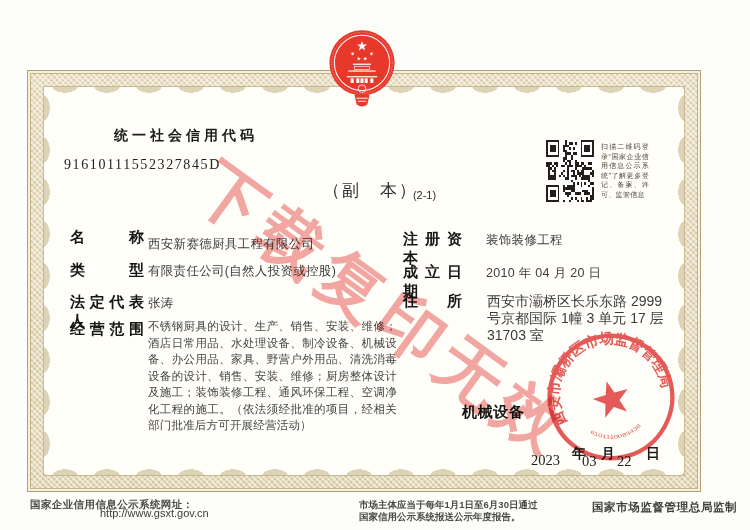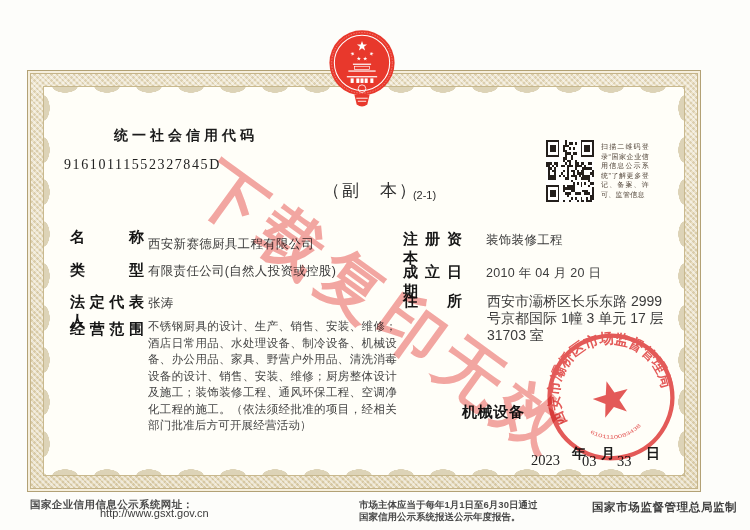--- a/index.html
+++ b/index.html
@@ -393,21 +393,21 @@
   <div class="lbl lbl-r" style="top:292px">住所</div>
   <div class="addr-text">西安市灞桥区长乐东路 2999 号京都国际 1幢 3 单元 17 层 31703 室</div>
 
   <div class="lbl authority">机械设备</div>
 
   <div class="date-row">
     <span class="d-num" style="left:531px;top:452px">2023</span>
     <span class="d-unit" style="left:572px;top:445px">年</span>
     <span class="d-num" style="left:582px;top:453px">03</span>
     <span class="d-unit" style="left:601px;top:445px">月</span>
-    <span class="d-num" style="left:617px;top:453px">33</span>
+    <span class="d-num" style="left:617px;top:453px">22</span>
     <span class="d-unit" style="left:646px;top:445px">日</span>
   </div>
 
   <div class="stamp">
     <svg width="134" height="134" viewBox="0 0 140 140">
       <defs>
         <path id="sealArc" d="M 18.5 84 A 54 54 0 1 1 121.5 84" fill="none"></path>
         <path id="codeArc" d="M 36 97 A 43 43 0 0 0 104 97" fill="none"></path>
       </defs>
       <circle cx="70" cy="70" r="64" fill="none" stroke="var(--stamp-red)" stroke-width="4.5"></circle>

